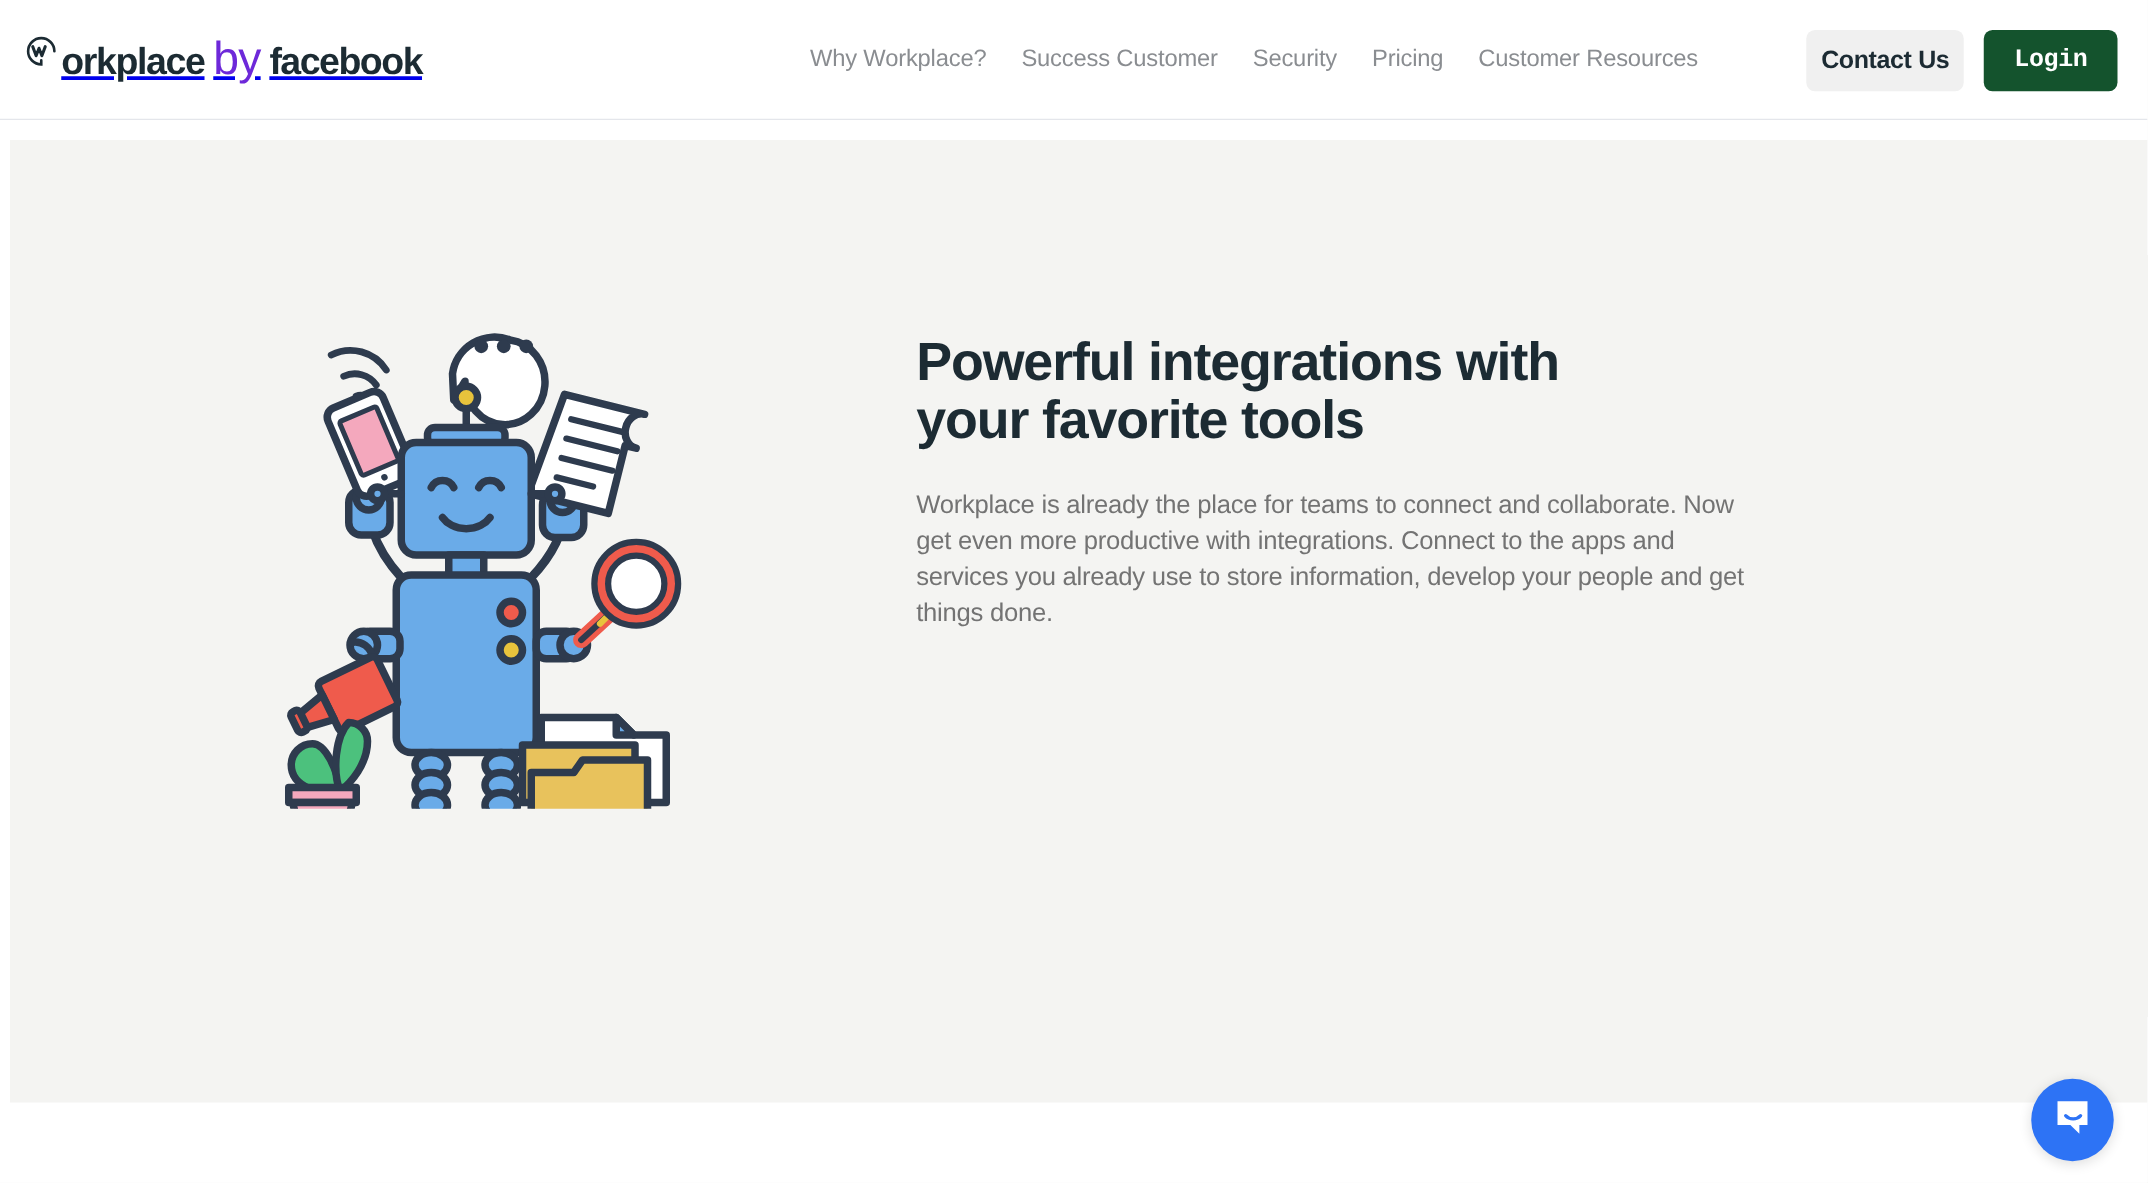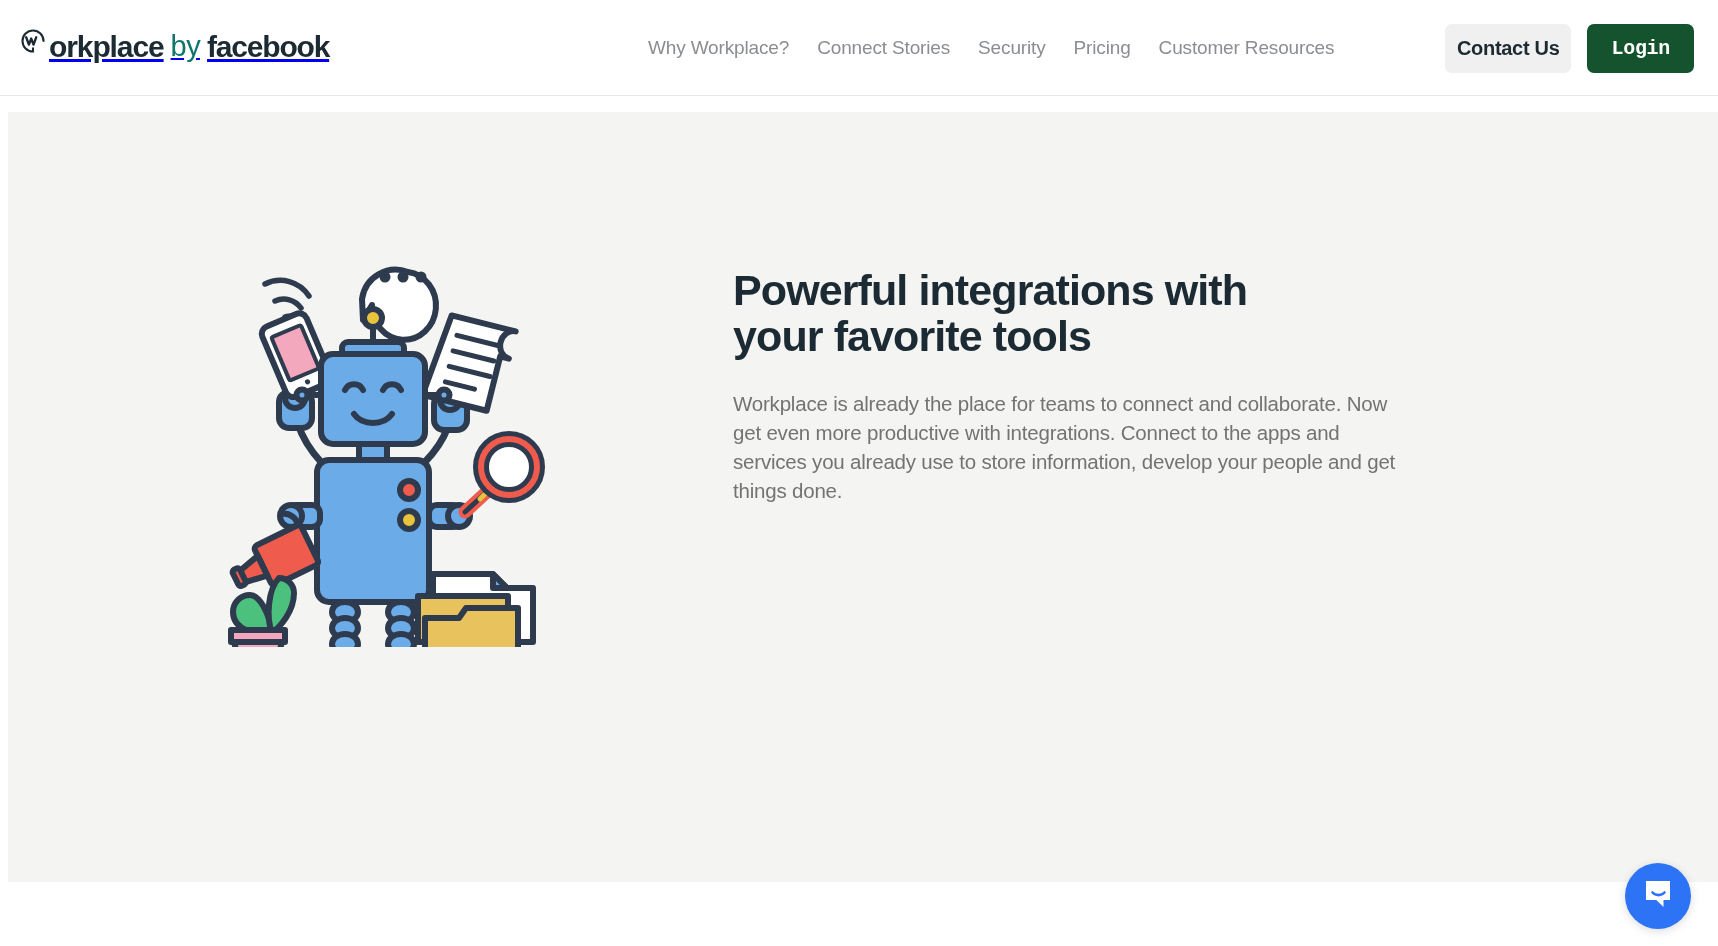--- a/index.html
+++ b/index.html
@@ -43,33 +43,33 @@
     flex: 0 0 30px;
     margin-right: 1px;
     position: relative;
   }
   .brand-text {
     font-size: 30px;
     letter-spacing: -0.8px;
     white-space: nowrap;
     line-height: 1;
     display: flex;
-    align-items: center;
+    align-items: flex-end;
     margin-top: 11px;
   }
   .brand-word-workplace {
     color: #1c2b33;
     font-weight: 700;
     font-size: 30px;
     letter-spacing: -1.1px;
   }
   .brand-word-by {
-    color: #0f766e;
+    color: #6d28d9;
     font-weight: 400;
-    font-size: 29px;
+    font-size: 37px;
     margin: 0 7px;
     letter-spacing: -0.6px;
   }
   .brand-word-facebook {
     color: #1c2b33;
     font-weight: 700;
     font-size: 30px;
     letter-spacing: -1.2px;
   }
 
@@ -228,21 +228,21 @@
       </span>
       <span class="brand-text">
         <span class="brand-word-workplace">orkplace</span>
         <span class="brand-word-by">by</span>
         <span class="brand-word-facebook">facebook</span>
       </span>
     </a>
 
     <nav class="main-nav">
       <a class="nav-link" href="#">Why Workplace?</a>
-      <a class="nav-link" href="#">Connect Stories</a>
+      <a class="nav-link" href="#">Success Customer</a>
       <a class="nav-link" href="#">Security</a>
       <a class="nav-link" href="#">Pricing</a>
       <a class="nav-link" href="#">Customer Resources</a>
     </nav>
 
     <div class="header-actions">
       <button class="btn-contact">Contact Us</button>
       <button class="btn-login">Login</button>
     </div>
 

